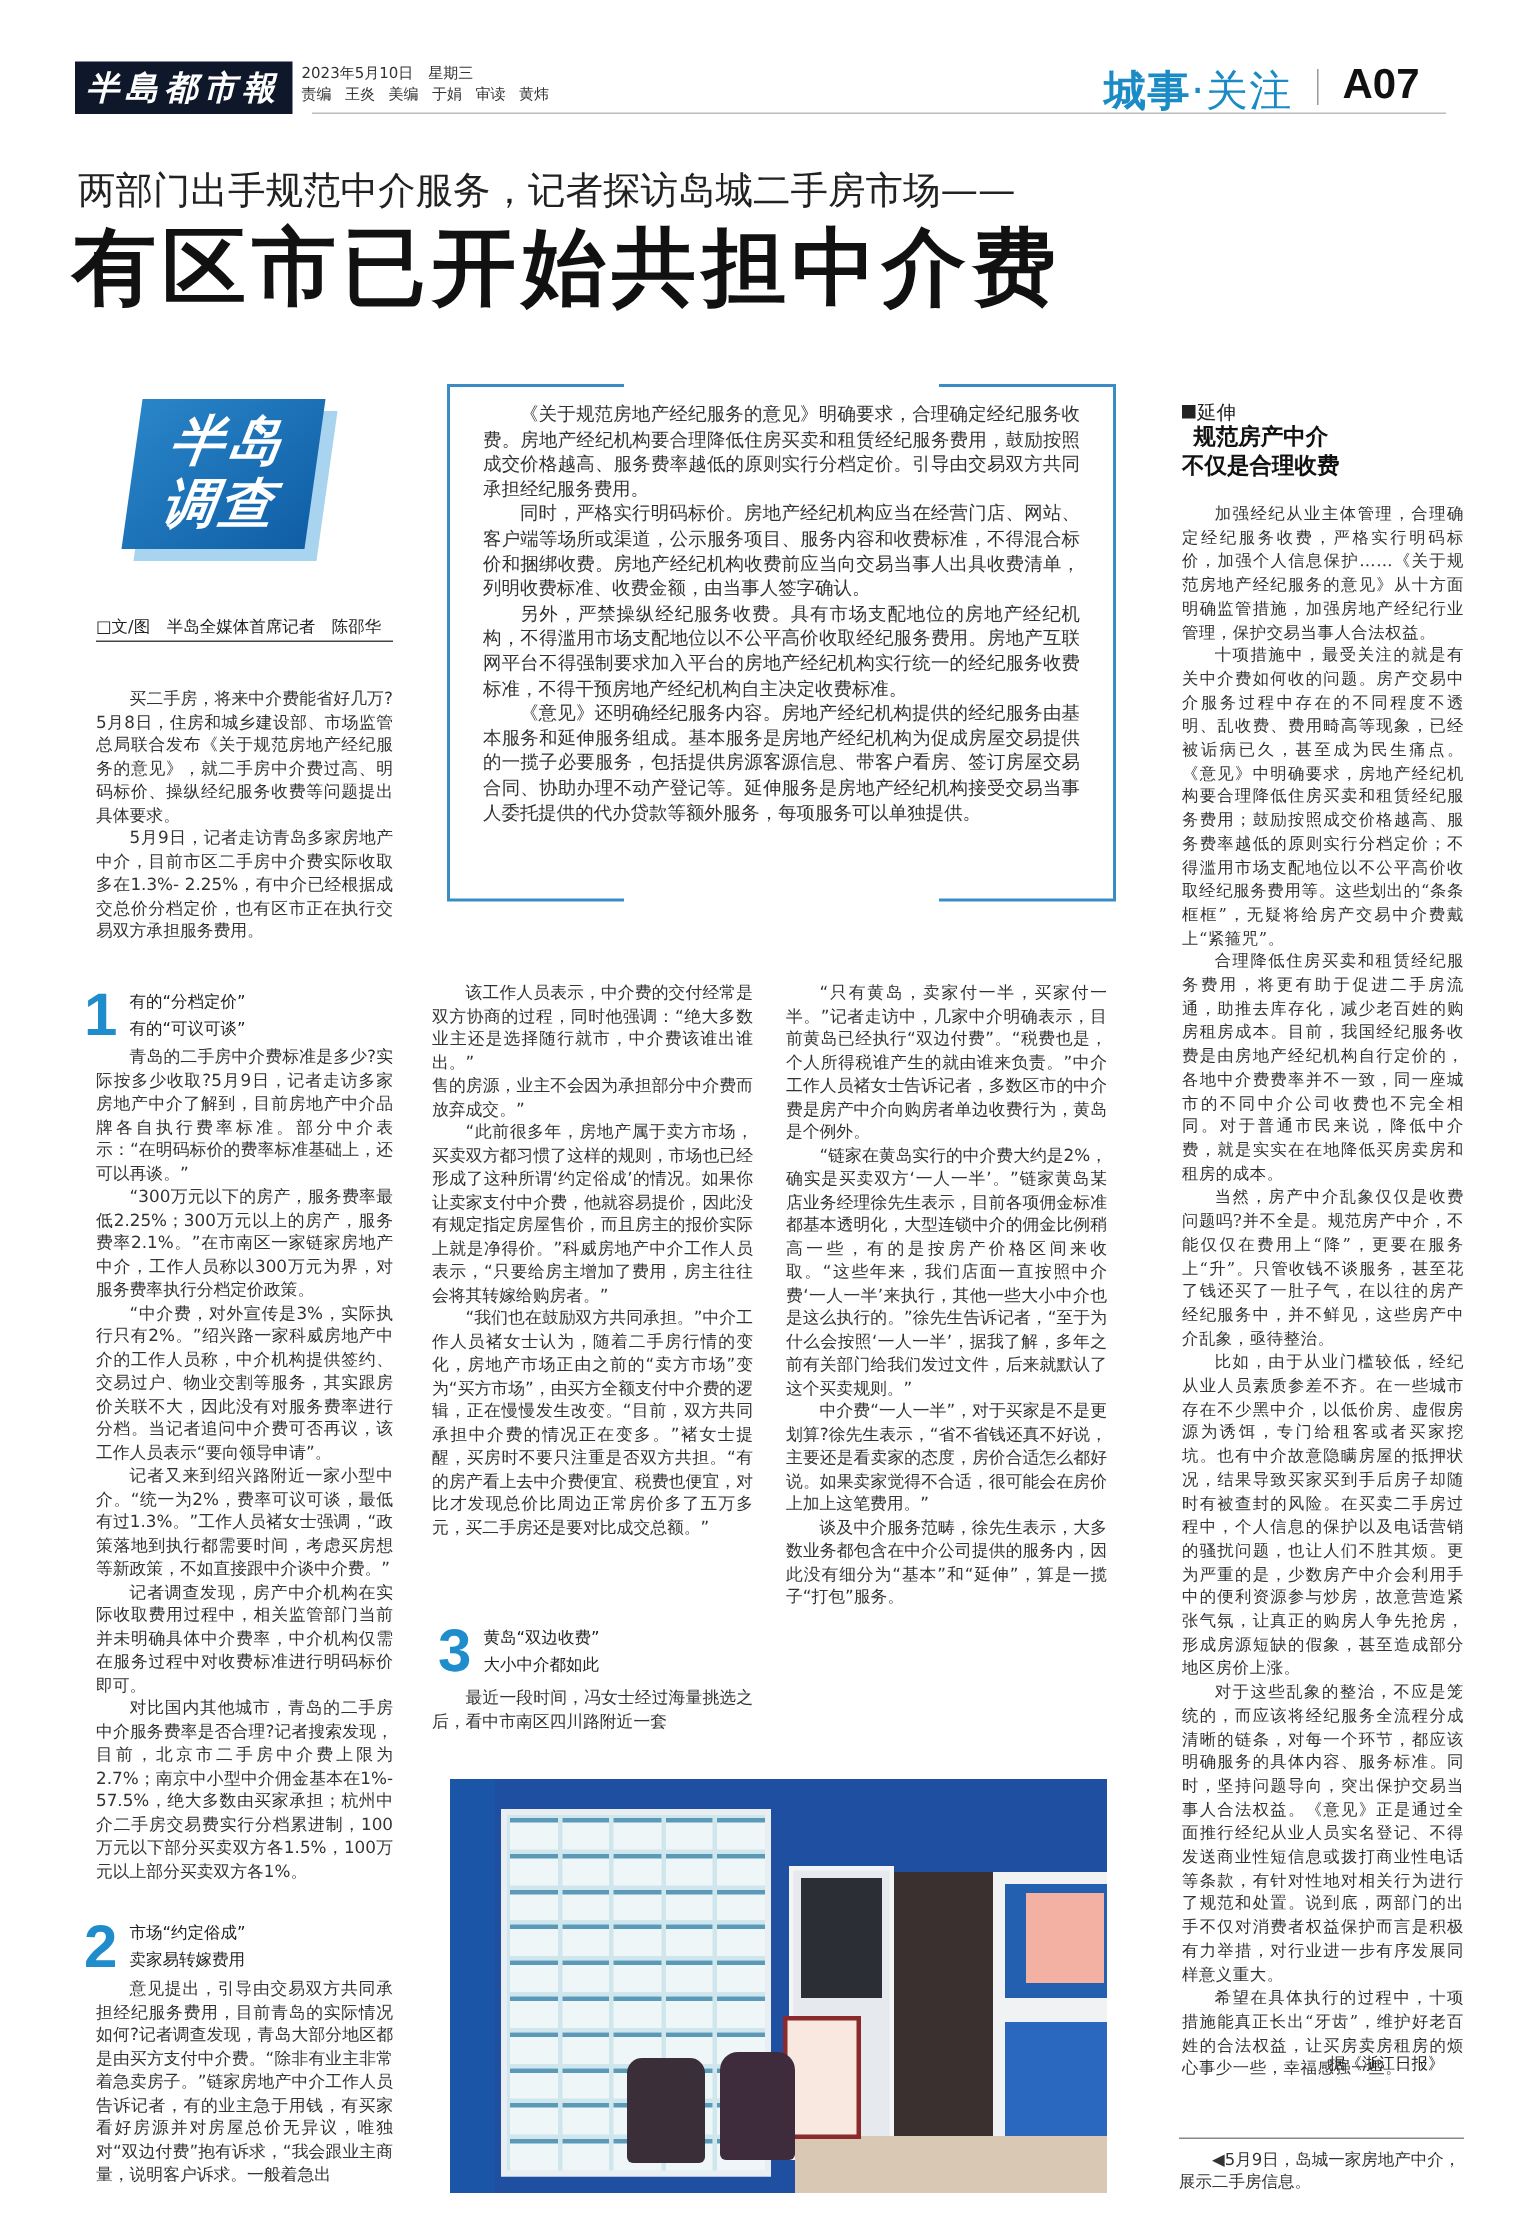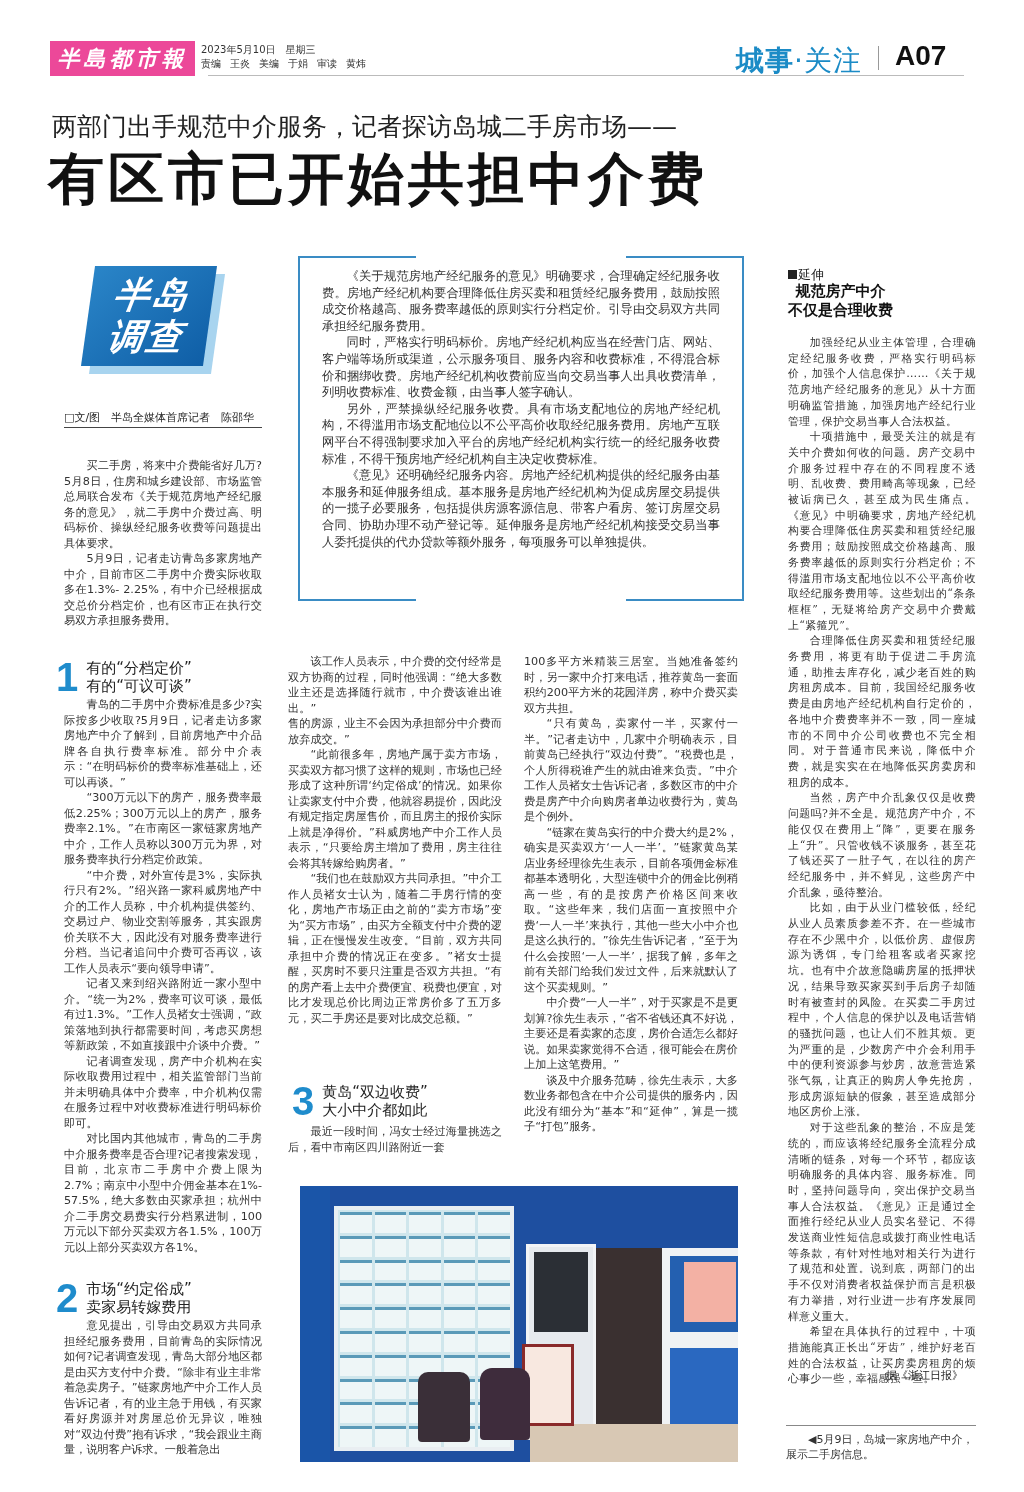--- a/index.html
+++ b/index.html
@@ -1,19 +1,19 @@
 <!DOCTYPE html>
 <html><head>
 <meta charset="utf-8">
 <style>
   * { box-sizing: border-box; margin: 0; padding: 0; }
   html, body { width: 1024px; height: 1492px; background: #ffffff; overflow: hidden; }
   body { position: relative; font-family: "DejaVu Sans", sans-serif; color: #222; }
 
-  .masthead-logo { position: absolute; left: 50px; top: 41px; width: 145px; height: 35px; background: #ec4899; color: #fff; font-family: "DejaVu Serif", serif; font-size: 22px; font-weight: bold; letter-spacing: 4px; display: flex; align-items: center; justify-content: center; font-style: italic; }
+  .masthead-logo { position: absolute; left: 50px; top: 41px; width: 145px; height: 35px; background: #0f172a; color: #fff; font-family: "DejaVu Serif", serif; font-size: 22px; font-weight: bold; letter-spacing: 4px; display: flex; align-items: center; justify-content: center; font-style: italic; }
   .masthead-meta { position: absolute; left: 201px; top: 43px; font-size: 10px; line-height: 14px; color: #333; }
   .masthead-meta .row2 span { margin-right: 9px; }
   .masthead-rule { position: absolute; left: 208px; right: 60px; top: 75px; height: 1px; background: #bbb; }
   .section-tag { position: absolute; left: 736px; top: 42px; font-size: 28px; color: #1b8bc6; letter-spacing: 1px; }
   .section-tag b { font-weight: bold; }
   .section-sep { position: absolute; left: 878px; top: 46px; width: 1px; height: 24px; background: #999; }
   .page-no { position: absolute; left: 895px; top: 40px; font-family: "Liberation Sans", sans-serif; font-weight: bold; font-size: 28px; color: #111; }
 
   .kicker { position: absolute; left: 52px; top: 110px; font-size: 25px; color: #222; letter-spacing: 0px; text-align: center; }
   .headline { position: absolute; left: 48px; top: 146px; font-size: 56px; font-weight: bold; color: #111; letter-spacing: 4px; line-height: 66px; }
@@ -35,21 +35,21 @@
   .box-text p { text-indent: 2em; }
 
   .ext-label { position: absolute; left: 788px; top: 266px; font-size: 13px; color: #222; }
   .ext-label .sq { display: inline-block; width: 9px; height: 9px; background: #222; margin-right: 1px; vertical-align: 0; }
   .ext-title { position: absolute; left: 788px; top: 282px; font-size: 15px; font-weight: bold; line-height: 19px; color: #111; text-align: center; }
   .ext-body { left: 788px; top: 335px; width: 188px; font-family: "DejaVu Serif", serif; font-size: 10.9px; line-height: 15.7px; color: #333; letter-spacing: 0.4px; }
   .ext-source { position: absolute; left: 886px; top: 1368px; font-size: 11px; color: #222; }
 
   .sub { position: absolute; display: flex; align-items: center; }
   .sub .num { font-family: "Liberation Sans", sans-serif; font-weight: bold; font-size: 40px; color: #1f8ccc; line-height: 40px; margin-right: 8px; }
-  .sub .t { font-size: 15px; line-height: 18px; color: #222; }
+  .sub .t { font-size: 11px; line-height: 18px; color: #222; }
   .sub1 { left: 56px; top: 657px; }
   .sub2 { left: 56px; top: 1278px; }
   .sub3 { left: 292px; top: 1081px; }
 
   .c1a { left: 64px; top: 697px; width: 198px; }
   .c1b { left: 64px; top: 1318px; width: 198px; }
   .c2a { left: 288px; top: 654px; width: 214px; }
   .c2b { left: 288px; top: 1124px; width: 214px; }
   .c3 { left: 524px; top: 654px; width: 214px; }
 
@@ -172,21 +172,20 @@
   <span class="num">3</span>
   <span class="t">
     <div>黄岛“双边收费”</div>
     <div>大小中介都如此</div>
   </span>
 </div>
 <div class="col-text c2b">
   <p>最近一段时间，冯女士经过海量挑选之后，看中市南区四川路附近一套</p>
 </div>
 <div class="col-text c3">
-  <p style="text-indent:0">100多平方米精装三居室。当她准备签约时，另一家中介打来电话，推荐黄岛一套面积约200平方米的花园洋房，称中介费买卖双方共担。</p>
   <p>“只有黄岛，卖家付一半，买家付一半。”记者走访中，几家中介明确表示，目前黄岛已经执行“双边付费”。“税费也是，个人所得税谁产生的就由谁来负责。”中介工作人员褚女士告诉记者，多数区市的中介费是房产中介向购房者单边收费行为，黄岛是个例外。</p>
   <p>“链家在黄岛实行的中介费大约是2%，确实是买卖双方‘一人一半’。”链家黄岛某店业务经理徐先生表示，目前各项佣金标准都基本透明化，大型连锁中介的佣金比例稍高一些，有的是按房产价格区间来收取。“这些年来，我们店面一直按照中介费‘一人一半’来执行，其他一些大小中介也是这么执行的。”徐先生告诉记者，“至于为什么会按照‘一人一半’，据我了解，多年之前有关部门给我们发过文件，后来就默认了这个买卖规则。”</p>
   <p>中介费“一人一半”，对于买家是不是更划算?徐先生表示，“省不省钱还真不好说，主要还是看卖家的态度，房价合适怎么都好说。如果卖家觉得不合适，很可能会在房价上加上这笔费用。”</p>
   <p>谈及中介服务范畴，徐先生表示，大多数业务都包含在中介公司提供的服务内，因此没有细分为“基本”和“延伸”，算是一揽子“打包”服务。</p>
 </div>
 
 <div class="photo" title="房地产中介门店橱窗，展示二手房信息">
   <div class="strip"></div>
   <div class="win"></div>
   <div class="cards">

